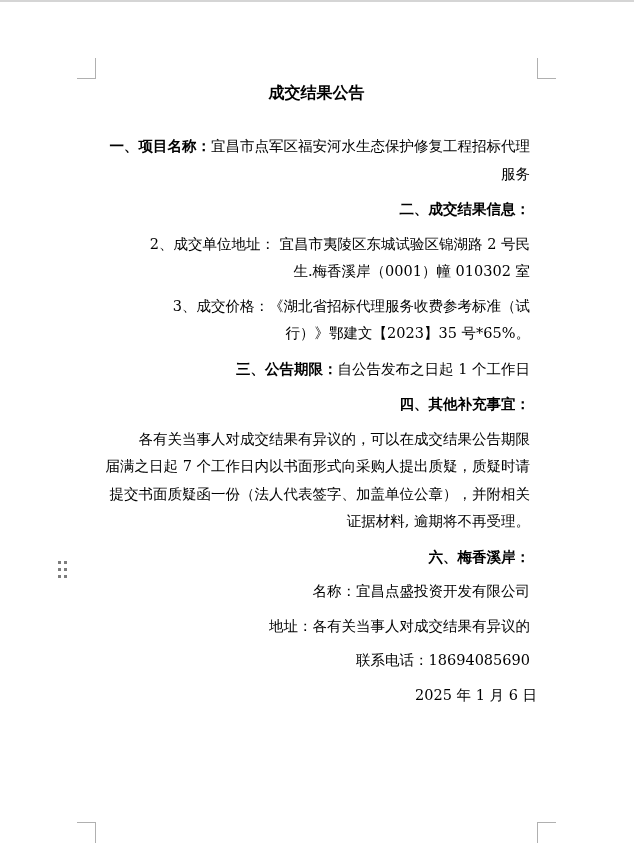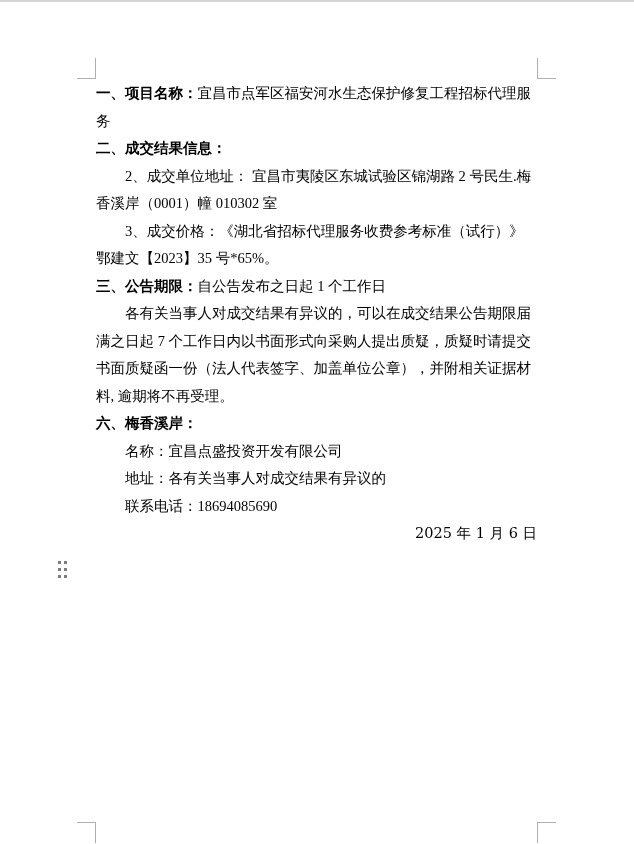--- a/index.html
+++ b/index.html
@@ -39,26 +39,25 @@
     width: 441px;
   }
   .doc-title {
     font-size: 16px;
     line-height: 26px;
     font-weight: bold;
     text-align: center;
     margin: 0 0 26px 0;
   }
   .para {
-    margin: 0;
+    margin: 7px;
     font-size: 14.5px;
     line-height: 27.5px;
-    text-align: left;
+    text-align: right;
     word-break: break-word;
-    font-family: Liberation Serif, serif;
   }
   .para.indent { text-indent: 2em; }
   .para b { font-weight: bold; }
   .doc-date {
     margin: 0 0 0 0;
     font-size: 14.5px;
     line-height: 27.5px;
     text-align: right;
   }
   
@@ -94,26 +93,28 @@
 <div class="drag-handle" title="">
   <i></i>
     <i></i>
   <i></i>
     <i></i>
   <i></i>
     <i></i>
 </div>
 
 <div class="content">
+  <p class="doc-title">成交结果公告</p>
   <div>
       <p class="para"><b>一、项目名称：</b><span>宜昌市点军区福安河水生态保护修复工程招标代理服务</span></p>
       <p class="para"><b>二、成交结果信息：</b></p>
       <p class="para indent"><span>2、成交单位地址： 宜昌市夷陵区东城试验区锦湖路 2 号民生.梅香溪岸（0001）幢 010302 室</span></p>
       <p class="para indent"><span>3、成交价格：《湖北省招标代理服务收费参考标准（试行）》鄂建文【2023】35 号*65%。</span></p>
       <p class="para"><b>三、公告期限：</b><span>自公告发布之日起 1 个工作日</span></p>
+      <p class="para"><b>四、其他补充事宜：</b></p>
       <p class="para indent"><span>各有关当事人对成交结果有异议的，可以在成交结果公告期限届满之日起 7 个工作日内以书面形式向采购人提出质疑，质疑时请提交书面质疑函一份（法人代表签字、加盖单位公章），并附相关证据材料, 逾期将不再受理。</span></p>
       <p class="para"><b>六、梅香溪岸：</b></p>
       <p class="para indent"><span>名称：宜昌点盛投资开发有限公司</span></p>
       <p class="para indent"><span>地址：各有关当事人对成交结果有异议的</span></p>
       <p class="para indent"><span>联系电话：18694085690</span></p>
     </div>
   <p class="doc-date">2025 年 1 月 6 日</p>
 </div>
 
 </body></html>

